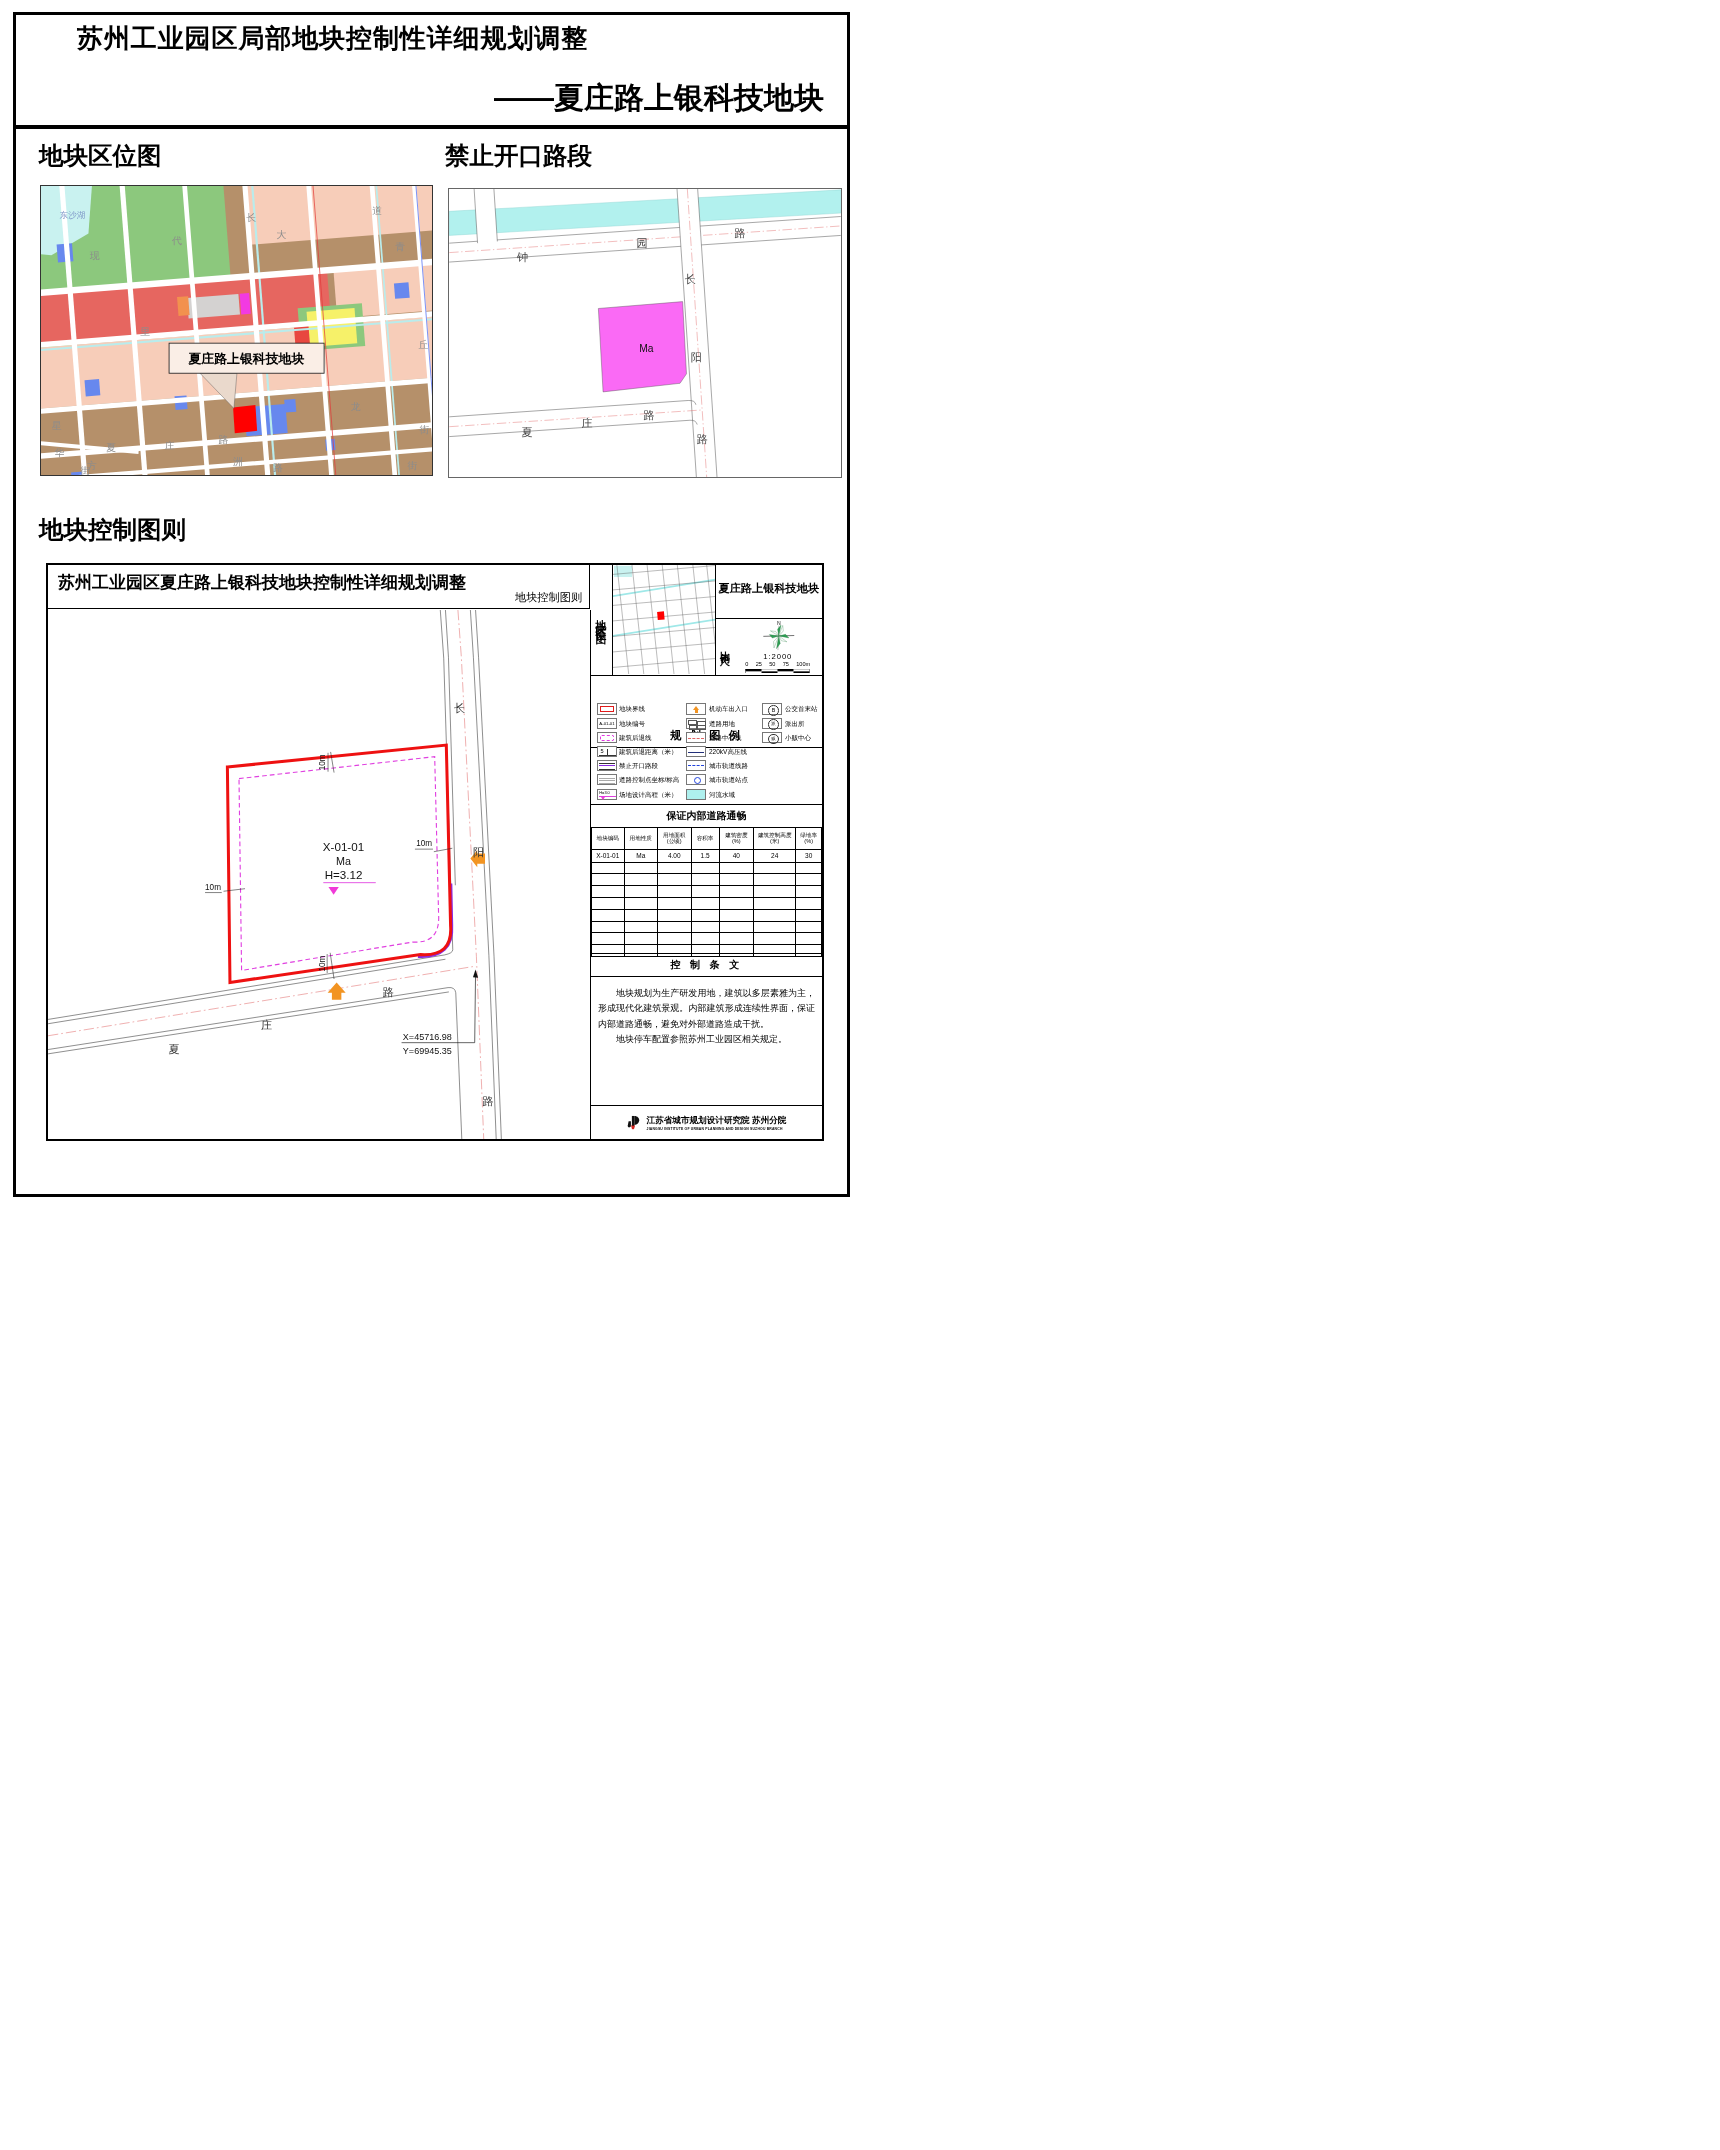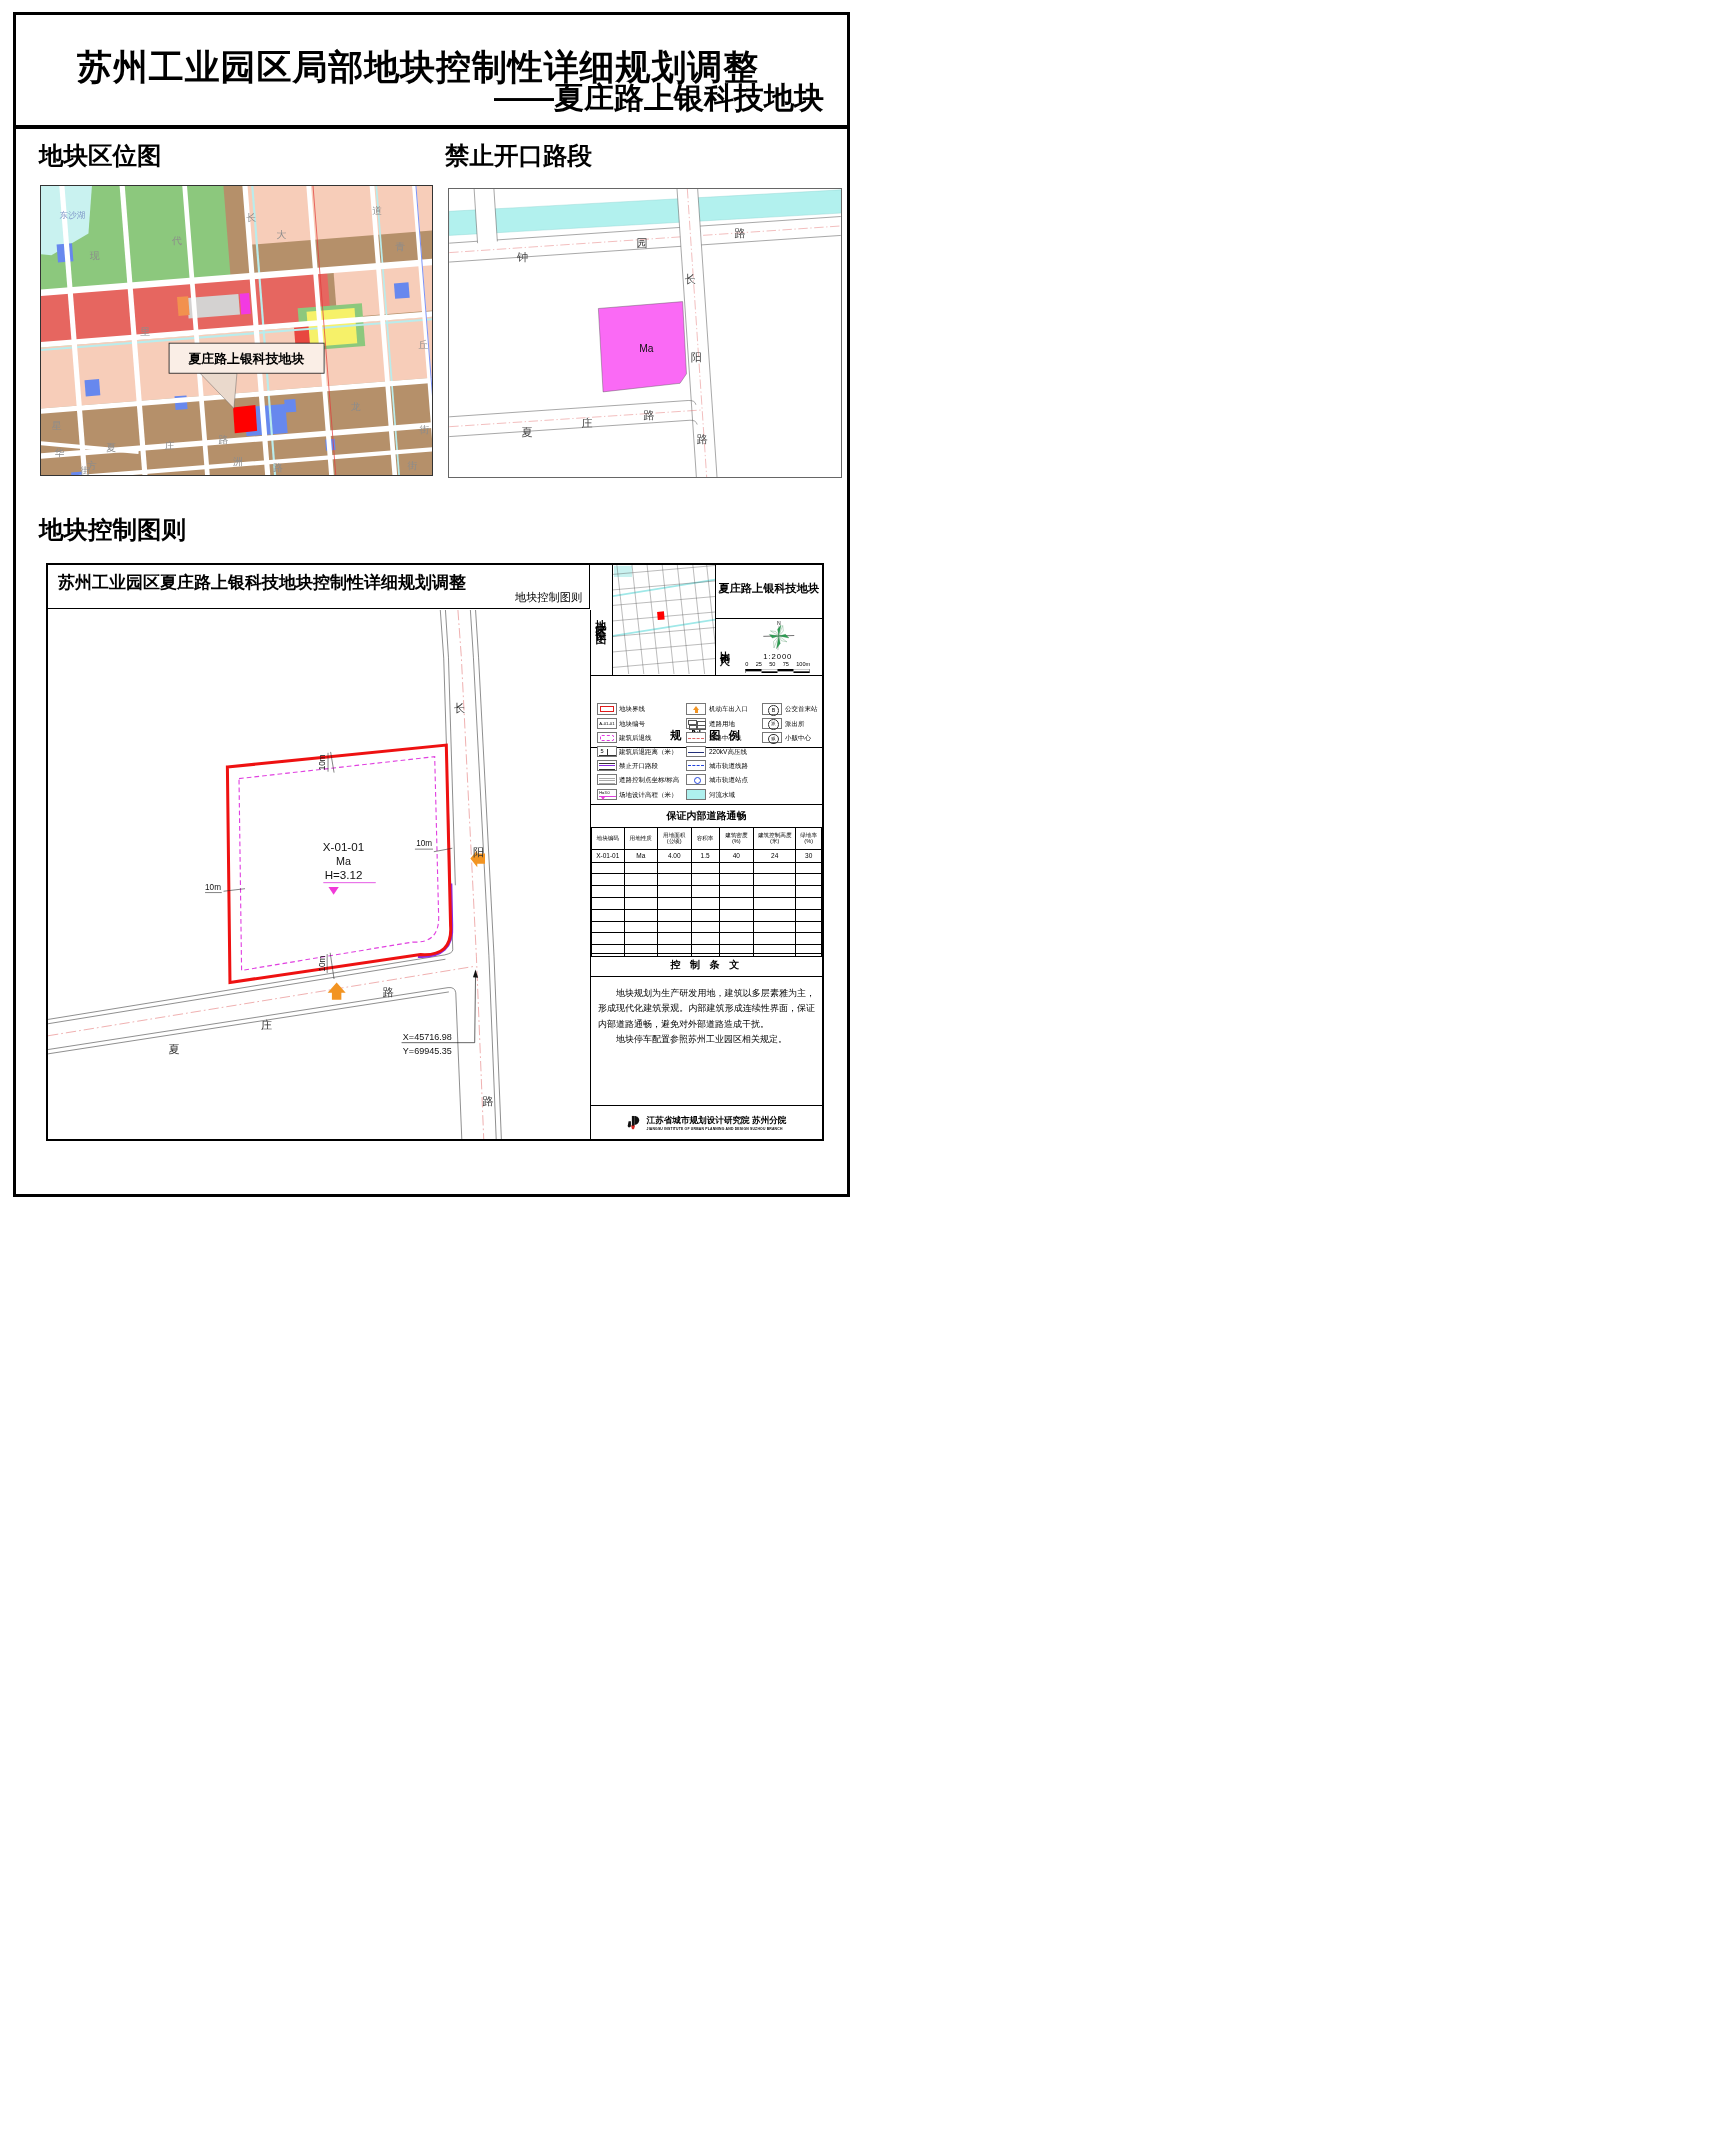--- a/index.html
+++ b/index.html
@@ -1,20 +1,20 @@
 <!DOCTYPE html>
 <html style="font-size:6.9px"><head>
 <meta charset="utf-8">
 <style>
   html,body{margin:0;padding:0;background:#fff;}
   body{font-family:"Liberation Sans",sans-serif;color:#000;}
   .page{position:relative;width:860px;height:1217px;background:#fff;overflow:hidden;}
   .abs{position:absolute;}
   .outer-border{left:13px;top:11.6px;width:831px;height:1179px;border:3px solid #000;}
-  .page-title{left:77px;top:44px;width:675px;font-size:35px;font-weight:bold;letter-spacing:0.9px;white-space:nowrap;}
+  .page-title{left:77px;top:21px;width:675px;font-size:26px;font-weight:bold;letter-spacing:0.9px;white-space:nowrap;}
   .page-subtitle{right:36px;top:78px;font-size:30px;font-weight:bold;white-space:nowrap;}
   .title-divider{left:13px;top:125px;width:837px;height:3.9px;background:#000;}
   .sec-label{font-size:24.5px;font-weight:bold;white-space:nowrap;}
   .map-frame{background:#fff;}
   .panel{left:46px;top:563px;width:774px;height:574px;border:2.2px solid #000;}
   .panel-title-strip{left:0;top:0;width:541px;height:43px;border-right:0.9px solid #000;border-bottom:1.7px solid #000;}
   .panel-title{left:10px;top:6px;font-size:17px;font-weight:bold;white-space:nowrap;text-align:center;}
   .panel-subtitle{right:6.9px;bottom:2.6px;font-size:11.2px;white-space:nowrap;}
   .drawing-wrap{left:0;top:45px;width:542px;height:529px;border-right:0.9px solid #000;background:#fff;}
   .sidebar{left:543px;top:0;width:231px;height:574px;}

